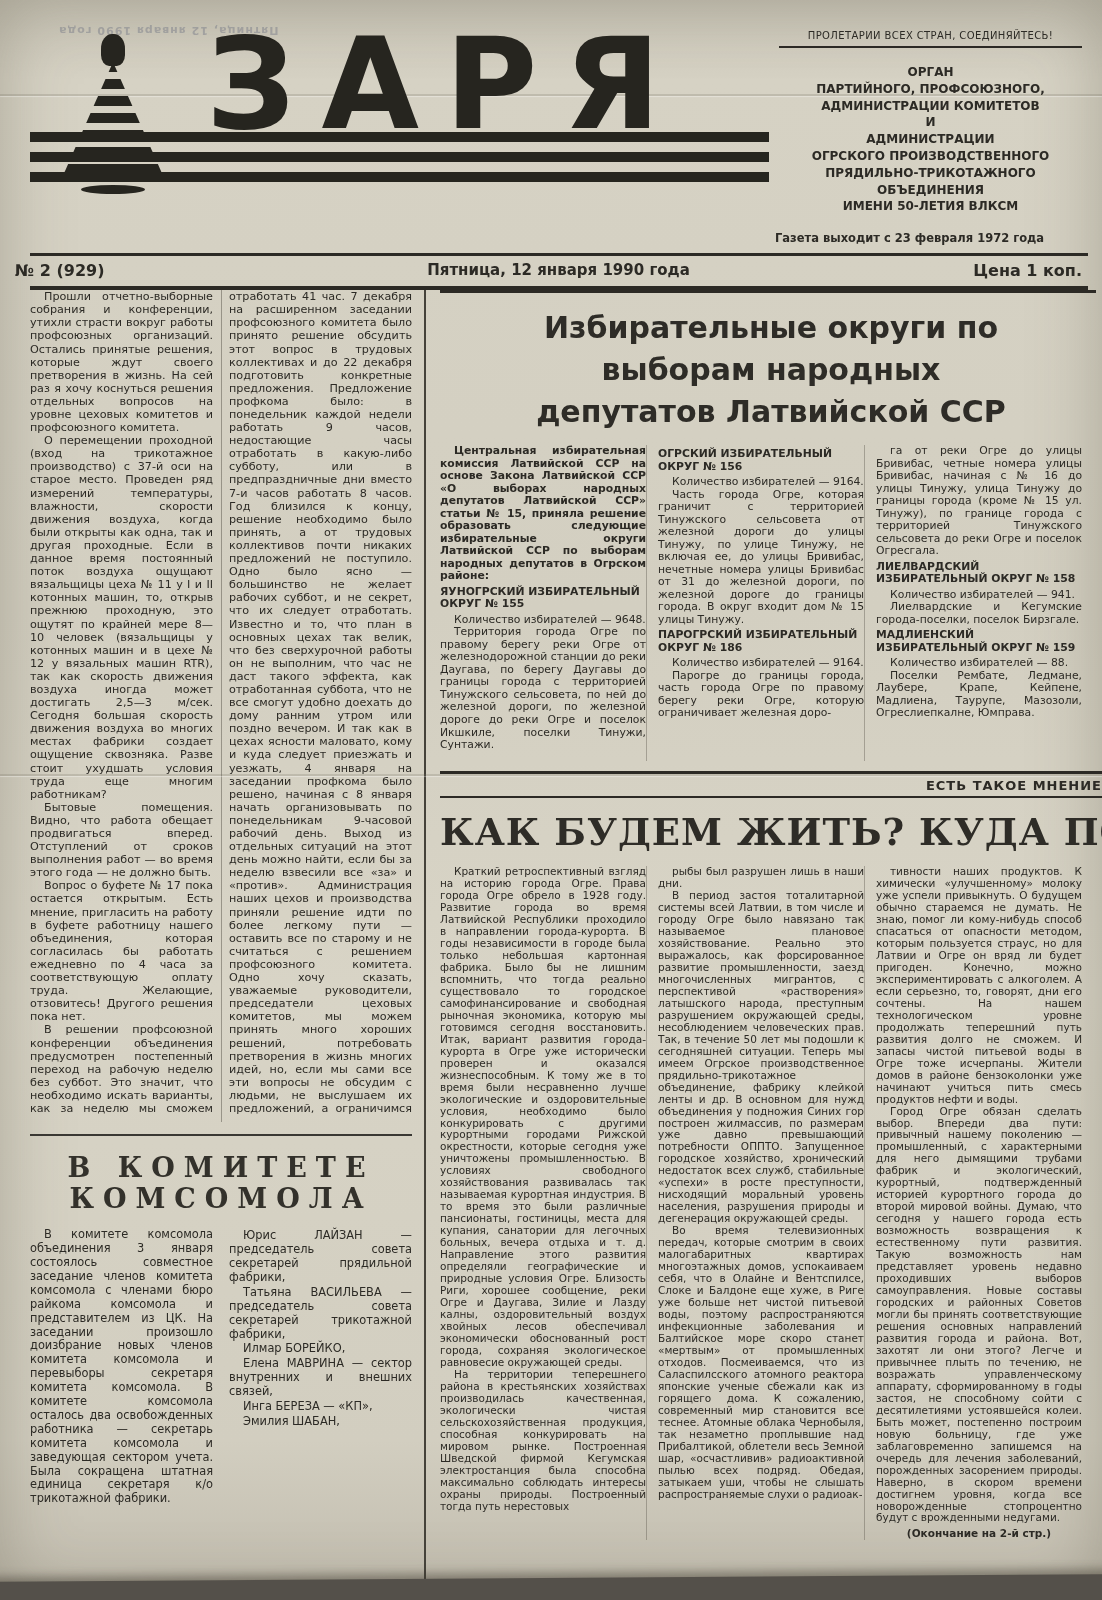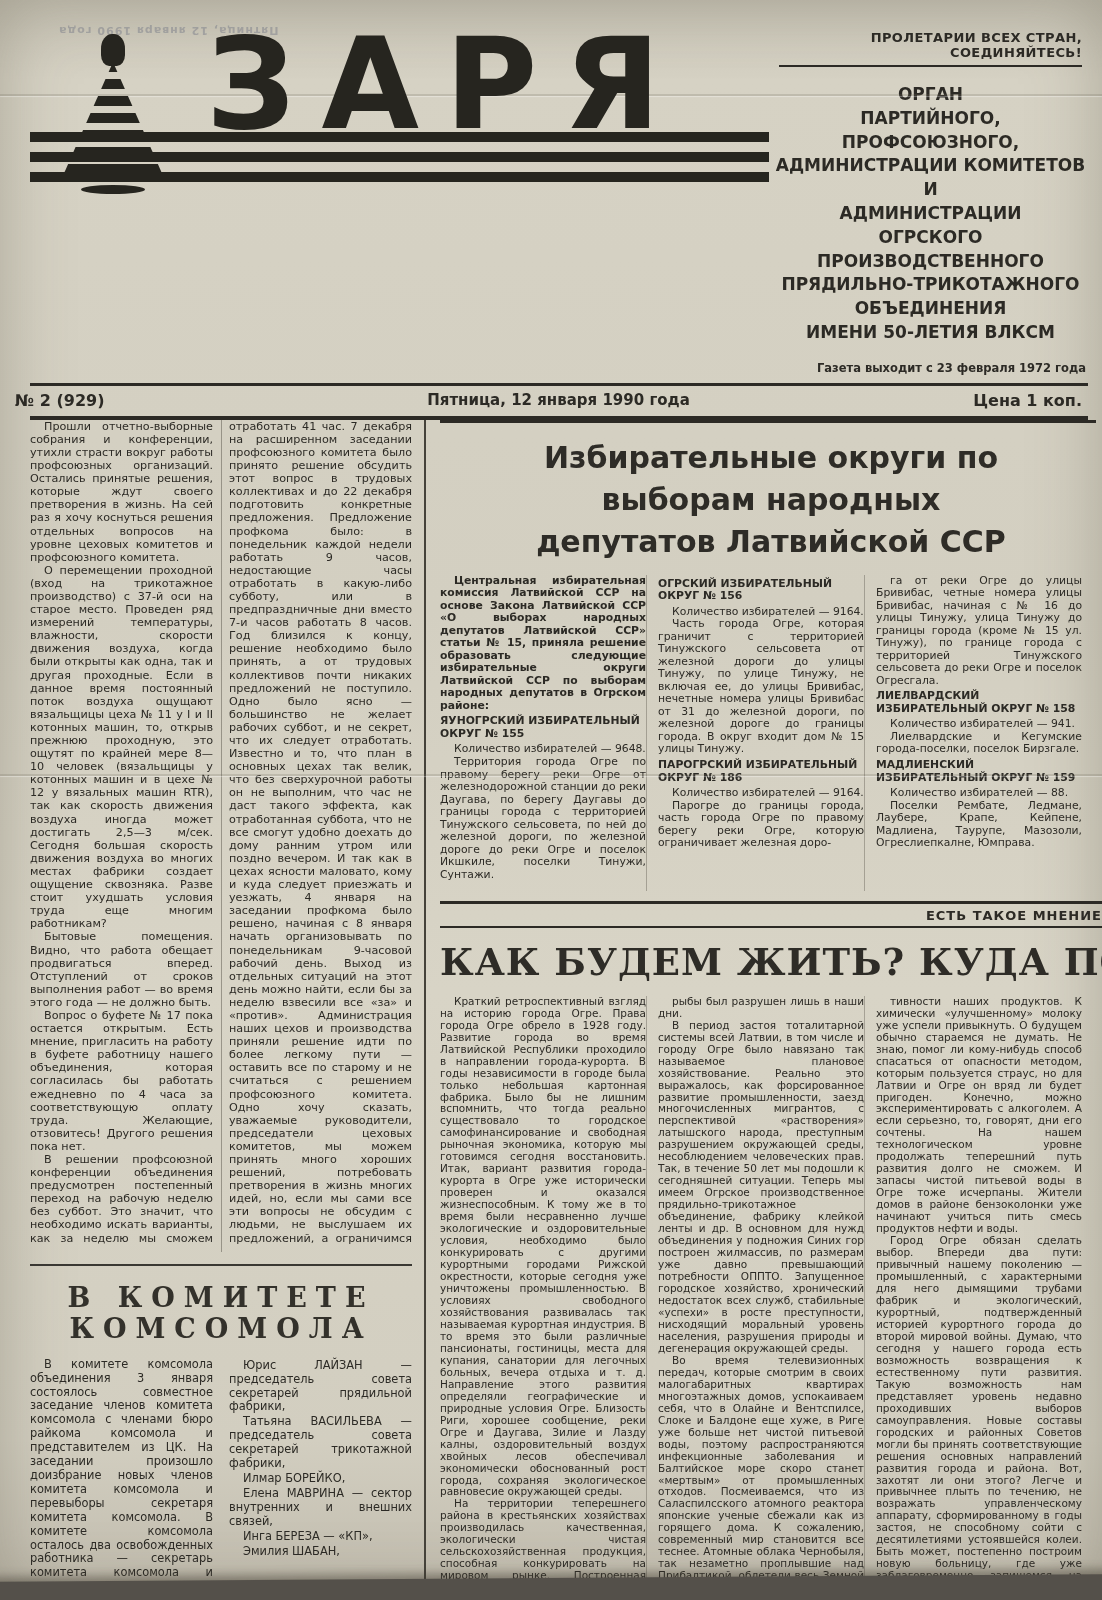--- a/index.html
+++ b/index.html
@@ -26,24 +26,24 @@
   .knob{width:24px;height:32px;background:#26251f;border-radius:46% 46% 34% 34%;margin:0 auto;}
   .tree{width:132px;height:120px;margin:-4px auto 0;
     background:repeating-linear-gradient(180deg,#26251f 0 10px,rgba(0,0,0,0) 10px 17px);
     -webkit-clip-path:polygon(50% 0,90% 100%,10% 100%);clip-path:polygon(50% 0,90% 100%,10% 100%);}
   .tree-base{width:64px;height:9px;background:#26251f;border-radius:50%;margin:3px auto 0;}
   .logo-stripes{position:absolute;left:0;right:6px;top:102px;height:50px;
     background:repeating-linear-gradient(180deg,#26251f 0 10px,rgba(0,0,0,0) 10px 20px);}
   .logo-title{position:absolute;left:176px;top:-14px;right:0;
     font-size:126px;line-height:1.1;font-weight:bold;letter-spacing:26px;color:#26251f;white-space:nowrap;}
   .mast-right{flex:1;padding-top:0;}
-  .slogan{font-size:13px;font-weight:bold;text-align:right;letter-spacing:.4px;
+  .slogan{font-size:10px;font-weight:normal;text-align:center;letter-spacing:.4px;
     border-bottom:2px solid #2c2a25;padding-bottom:5px;margin:0 4px;}
-  .organ{margin-top:16px;text-align:center;font-weight:bold;font-size:17px;line-height:1.4;}
-  .founded{margin-top:16px;text-align:right;font-weight:bold;font-size:11.5px;}
+  .organ{margin-top:16px;text-align:center;font-weight:bold;font-size:12px;line-height:1.4;}
+  .founded{margin-top:16px;text-align:left;font-weight:bold;font-size:11.5px;}
 
   .rule-a{height:3px;background:#2c2a25;margin:8px 14px 0 30px;}
   .dateline{display:flex;align-items:flex-start;margin:5px 20px 0 15px;}
   .issue{width:220px;font-size:16px;font-weight:bold;}
   .date{flex:1;text-align:center;font-size:15px;font-weight:bold;}
   .price{width:200px;text-align:right;font-size:16px;font-weight:bold;}
   .rule-b{height:4px;background:#2c2a25;margin:6px 14px 0 30px;}
 
   
   .content{display:flex;margin-left:30px;height:1316px;}

